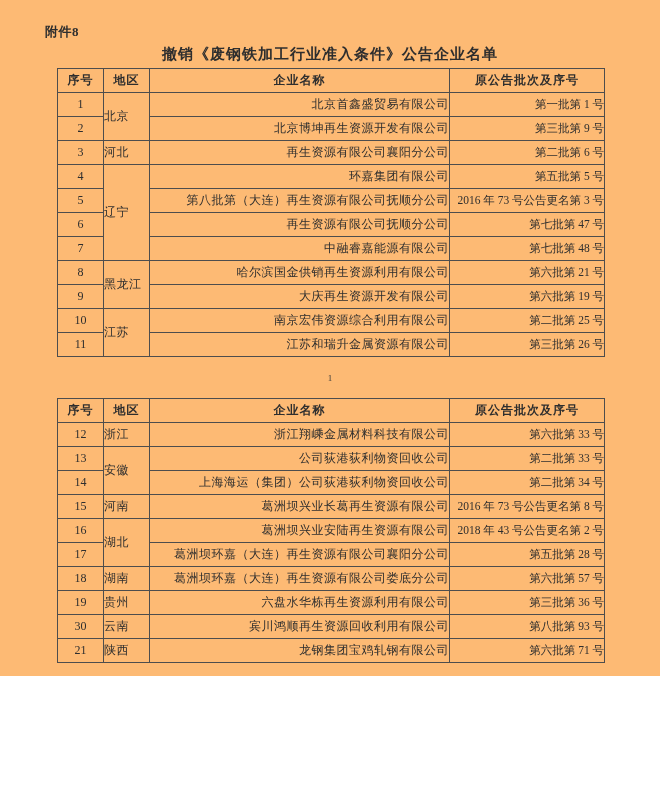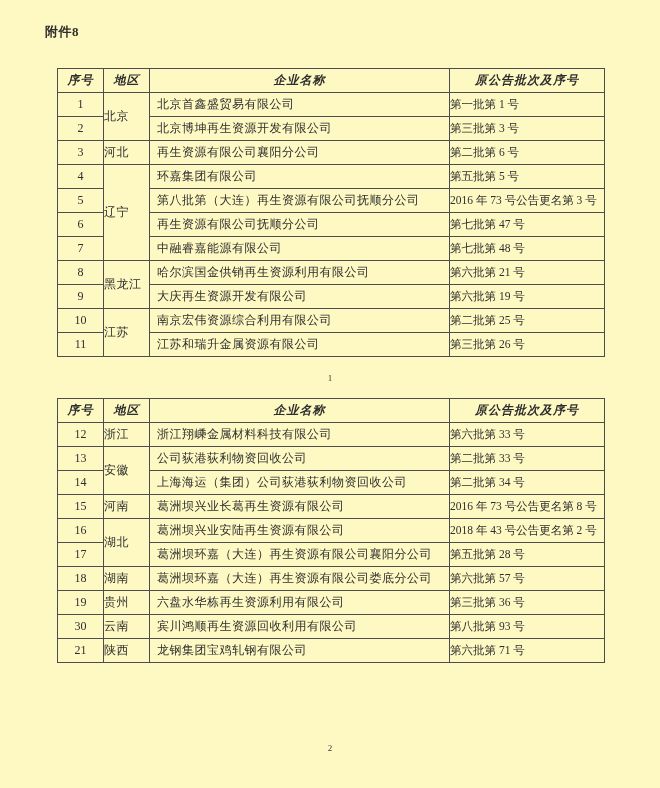--- a/index.html
+++ b/index.html
@@ -4,22 +4,22 @@
 <style>
   * { box-sizing: border-box; margin: 0; padding: 0; }
   html, body {
     width: 660px; height: 788px;
     background: #ffffff;
     font-family: "Liberation Serif", "DejaVu Serif", serif;
     color: #2e2e2e;
   }
   .doc {
     position: relative;
-    width: 660px; height: 788px;
-    background: #fef9c3;
+    width: 660px; height: 676px;
+    background: #fdba74;
     overflow: hidden;
   }
   .attachment-label {
     position: absolute;
     left: 45px; top: 23px;
     font-size: 13px;
     font-weight: bold;
     letter-spacing: 0.5px;
   }
   .doc-title {
@@ -43,44 +43,44 @@
     height: 24px;
     font-size: 12px;
     vertical-align: middle;
     overflow: hidden;
     white-space: nowrap;
   }
   th {
     font-weight: bold;
     text-align: center;
     letter-spacing: 1px;
-    font-style: italic;
   }
   td.c-no     { text-align: center; }
   td.c-region { text-align: left; letter-spacing: 0.5px; }
-  td.c-company{ text-align: left; padding-left: 7px; letter-spacing: 0.5px; margin-top: 24px; }
-  td.c-batch  { text-align: left; font-size: 11.5px; margin-top: 37px; }
+  td.c-company{ text-align: right; padding-left: 7px; letter-spacing: 0.5px; margin-top: 24px; }
+  td.c-batch  { text-align: right; font-size: 11.5px; margin-top: 37px; }
   .page-num {
     position: absolute;
     left: 0;
     width: 100%;
     text-align: center;
     font-size: 9px;
     color: #3a3a3a;
   }
   .page-num-1 { top: 373px; }
   .page-num-2 { top: 743px; }
 </style>
 </head>
 <body>
 
 <div class="doc">
 
   <div class="attachment-label">附件8</div>
 
+  <div class="doc-title">撤销《废钢铁加工行业准入条件》公告企业名单</div>
 
   <div class="tbl-wrap1">
       <table>
         <colgroup>
           <col style="width: 46px;">
           <col style="width: 46px;">
           <col style="width: 300px;">
           <col style="width: 155px;">
         </colgroup>
         <thead>
@@ -94,21 +94,21 @@
         <tbody>
           <tr>
             <td class="c-no">1</td>
             <td class="c-region" rowspan="2">北京</td>
             <td class="c-company">北京首鑫盛贸易有限公司</td>
             <td class="c-batch">第一批第 1 号</td>
           </tr>
           <tr>
             <td class="c-no">2</td>
             <td class="c-company">北京博坤再生资源开发有限公司</td>
-            <td class="c-batch">第三批第 3 号</td>
+            <td class="c-batch">第三批第 9 号</td>
           </tr>
           <tr>
             <td class="c-no">3</td>
             <td class="c-region" rowspan="1">河北</td>
             <td class="c-company">再生资源有限公司襄阳分公司</td>
             <td class="c-batch">第二批第 6 号</td>
           </tr>
           <tr>
             <td class="c-no">4</td>
             <td class="c-region" rowspan="4">辽宁</td>

